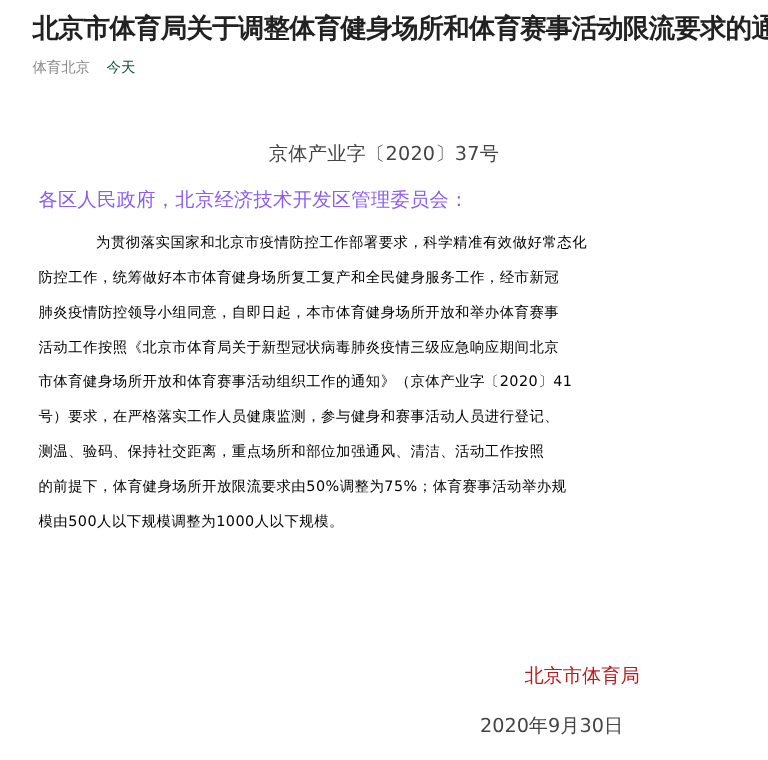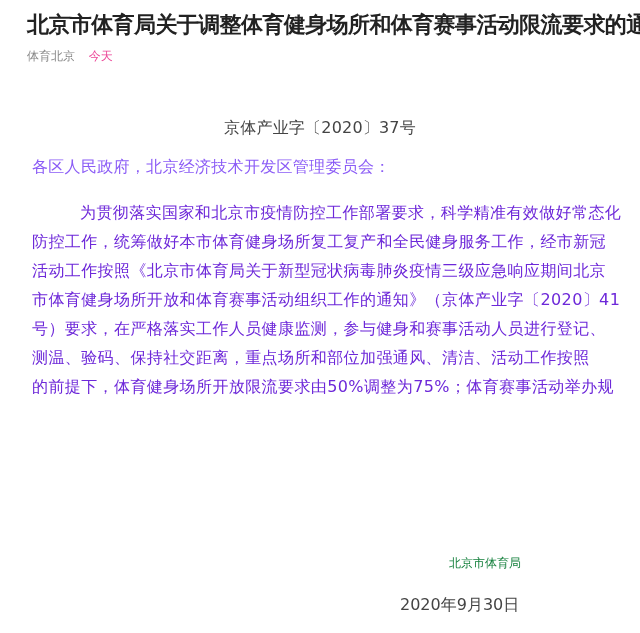--- a/index.html
+++ b/index.html
@@ -30,21 +30,21 @@
     .meta {
       position: absolute;
       left: 27px;
       top: 48px;
       font-size: 12px;
       line-height: 16px;
       color: #888888;
       white-space: nowrap;
     }
     .meta .date {
-      color: #ec4899;
+      color: #14532d;
       margin-left: 10px;
     }
     .docno {
       position: absolute;
       left: 0;
       top: 117px;
       width: 640px;
       text-align: center;
       font-size: 16px;
       line-height: 22px;
@@ -57,44 +57,44 @@
       top: 156px;
       font-size: 16px;
       line-height: 22px;
       color: #8b5cf6;
       white-space: nowrap;
       letter-spacing: 0.3px;
     }
     .body-para {
       position: absolute;
       left: 32px;
-      top: 198px;
+      top: 188px;
       width: 580px;
-      font-size: 16px;
+      font-size: 12px;
       line-height: 29px;
-      color: #6d28d9;
+      color: #000000;
     }
     .body-para .line {
       display: block;
       white-space: nowrap;
       height: 29px;
       letter-spacing: 0.4px;
     }
     .body-para .line.first {
       padding-left: 48px;
     }
     .signature {
       position: absolute;
       left: 400px;
       top: 552px;
       width: 170px;
       text-align: center;
-      font-size: 12px;
+      font-size: 16px;
       line-height: 22px;
-      color: #15803d;
+      color: #b91c1c;
     }
     .sign-date {
       position: absolute;
       left: 400px;
       top: 594px;
       width: 170px;
       text-align: left;
       font-size: 16px;
       line-height: 22px;
       color: #444444;
@@ -110,22 +110,24 @@
   <span class="date">今天</span>
 </div>
 
 <div class="docno">京体产业字〔2020〕37号</div>
 
 <div class="salutation">各区人民政府，北京经济技术开发区管理委员会：</div>
 
 <div class="body-para">
   <span class="line first">为贯彻落实国家和北京市疫情防控工作部署要求，科学精准有效做好常态化</span>
   <span class="line">防控工作，统筹做好本市体育健身场所复工复产和全民健身服务工作，经市新冠</span>
+  <span class="line">肺炎疫情防控领导小组同意，自即日起，本市体育健身场所开放和举办体育赛事</span>
   <span class="line">活动工作按照《北京市体育局关于新型冠状病毒肺炎疫情三级应急响应期间北京</span>
   <span class="line">市体育健身场所开放和体育赛事活动组织工作的通知》（京体产业字〔2020〕41</span>
   <span class="line">号）要求，在严格落实工作人员健康监测，参与健身和赛事活动人员进行登记、</span>
   <span class="line">测温、验码、保持社交距离，重点场所和部位加强通风、清洁、活动工作按照</span>
   <span class="line">的前提下，体育健身场所开放限流要求由50%调整为75%；体育赛事活动举办规</span>
+  <span class="line">模由500人以下规模调整为1000人以下规模。</span>
 </div>
 
 <div class="signature">北京市体育局</div>
 
 <div class="sign-date">2020年9月30日</div>
 
 </body></html>

